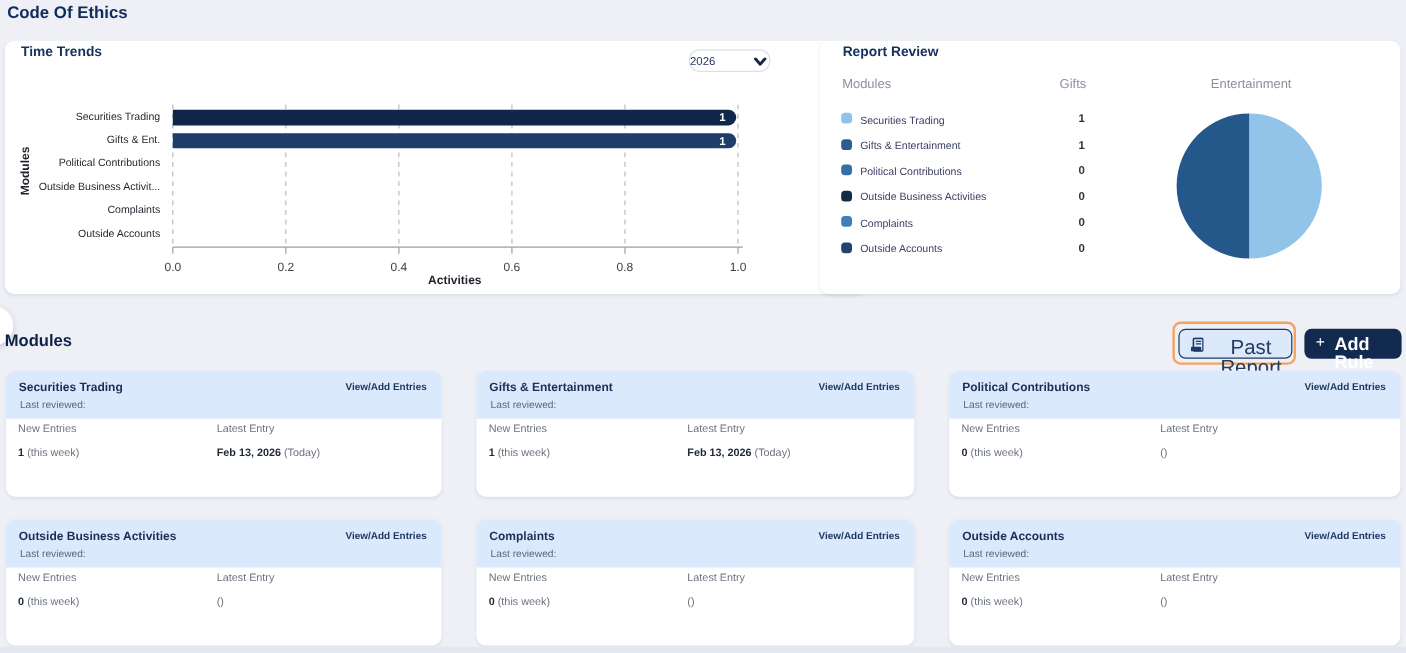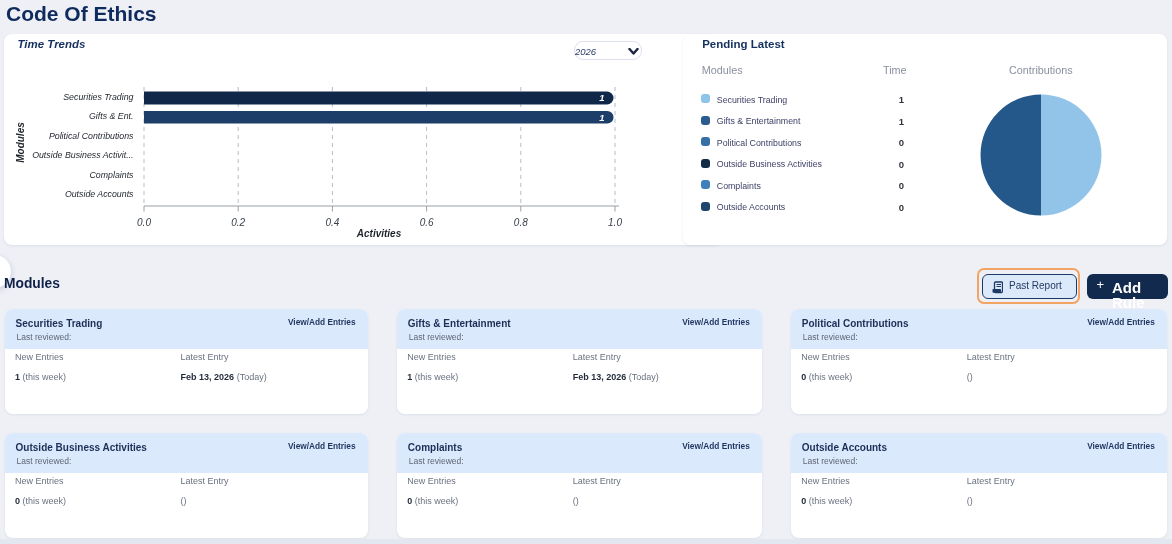--- a/index.html
+++ b/index.html
@@ -6,24 +6,24 @@
   html,body { width:1172px; height:544px; overflow:hidden; }
   body {
     background:#eef0f6;
     font-family:"Liberation Sans", sans-serif;
     position:relative;
   }
   .card { position:absolute; background:#fff; border-radius:8px;
     box-shadow:0 1px 3px rgba(30,40,80,0.08); }
   .cardtitle { position:absolute; font-weight:bold; font-size:11.5px; color:#15305f; line-height:1; }
 
-  #h1 { position:absolute; left:6px; top:3px; font-size:21px; font-weight:bold; color:#0f2a5c; line-height:1; }
-
-  
-  #tt { left:4px; top:34px; width:718px; height:211px;font-style:italic; }
+  #h1 { position:absolute; left:6px; top:3px; font-size:14px; font-weight:bold; color:#0f2a5c; line-height:1; }
+
+  
+  #tt { left:4px; top:34px; width:718px; height:211px; }
   #dd { position:absolute; left:570px; top:7px; width:68px; height:19px;
         background:#fff; border:1px solid #dcdff0; border-radius:9px;
         font-size:9.5px; color:#2c3a66; }
   #dd span { position:absolute; left:0; right:12px; top:5px; line-height:1; }
   #dd svg { position:absolute; left:53px; top:6px; }
 
   
   #pr { left:683px; top:34px; width:484px; height:211px; }
   .colhead { position:absolute; font-size:10.8px; color:#8b90a0; line-height:1; }
   .sw { position:absolute; left:17.5px; width:9px; height:9px; border-radius:3px; }
@@ -33,21 +33,21 @@
   #mh { position:absolute; left:4px; top:277px; font-size:13.8px; font-weight:bold; color:#0f2149; line-height:1; }
 
   #fab { position:absolute; left:-22px; top:255px; width:33px; height:33px;
          border-radius:50%; background:#fff; box-shadow:0 2px 6px rgba(30,40,80,0.18); }
 
   
   #orange { position:absolute; left:977px; top:268px; width:103px; height:36px;
             border:2px solid #f2a464; border-radius:7px; }
   #pastbtn { position:absolute; left:982px; top:273.5px; width:95px; height:25px;
              background:#dbe9fa; border:1px solid #1d3a66; border-radius:6px;
-             color:#233a61; font-size:10px; }
+             color:#233a61; font-size:17px;text-align:center; }
   #pastbtn svg { position:absolute; left:9px; top:6px; }
   #pastbtn span { position:absolute; left:26px; top:6px; line-height:1; }
   #addbtn { position:absolute; left:1086.5px; top:273.5px; width:81px; height:25px;
             background:#122a4e; border-radius:6px; color:#fff; }
   #addbtn .plus { position:absolute; left:10px; top:4.5px; font-size:13px; line-height:1; font-weight:normal; }
   #addbtn .txt { position:absolute; left:25.5px; top:6.5px; font-size:15px; font-weight:bold; line-height:1; }
 
   
   .mcard { position:absolute; background:#fff; border-radius:8px;
            box-shadow:0 1px 3px rgba(30,40,80,0.08); }
@@ -112,24 +112,24 @@
       </g>
       <text x="20" y="108.5" font-size="10" font-weight="bold" fill="#1f242b" text-anchor="middle" transform="rotate(-90 20 108.5)">Modules</text>
       <path d="M140 57.5 H603 A6.5 6.5 0 0 1 609.5 64 A6.5 6.5 0 0 1 603 70.5 H140 Z" fill="#112749"></path>
       <path d="M140 77 H603.25 A6.25 6.25 0 0 1 609.5 83.25 A6.25 6.25 0 0 1 603.25 89.5 H140 Z" fill="#1c3e68"></path>
       <text x="598" y="67.2" font-size="9.5" font-weight="bold" fill="#fff" text-anchor="middle">1</text>
       <text x="598" y="86.7" font-size="9.5" font-weight="bold" fill="#fff" text-anchor="middle">1</text>
     </svg>
   </div>
 
   <div class="card" id="pr">
-    <div class="cardtitle" style="left:19.2px; top:4.7px;">Pending Latest</div>
+    <div class="cardtitle" style="left:19.2px; top:4.7px;">Report Review</div>
     <div class="colhead" style="left:18.8px; top:31px;">Modules</div>
-    <div class="colhead" style="left:200px; top:31px;">Time</div>
-    <div class="colhead" style="left:326px; top:31px;">Contributions</div>
+    <div class="colhead" style="left:200px; top:31px;">Gifts</div>
+    <div class="colhead" style="left:326px; top:31px;">Entertainment</div>
 
     <div class="sw" style="top:60px; background:#8ec3ea;"></div>
     <div class="lname" style="top:61.5px;">Securities Trading</div>
     <div class="sw" style="top:81.5px; background:#2b5c90;"></div>
     <div class="lname" style="top:83px;">Gifts &amp; Entertainment</div>
     <div class="sw" style="top:103px; background:#366ea6;"></div>
     <div class="lname" style="top:104.5px;">Political Contributions</div>
     <div class="sw" style="top:124.5px; background:#122c47;"></div>
     <div class="lname" style="top:126px;">Outside Business Activities</div>
     <div class="sw" style="top:146px; background:#3f80ba;"></div>

